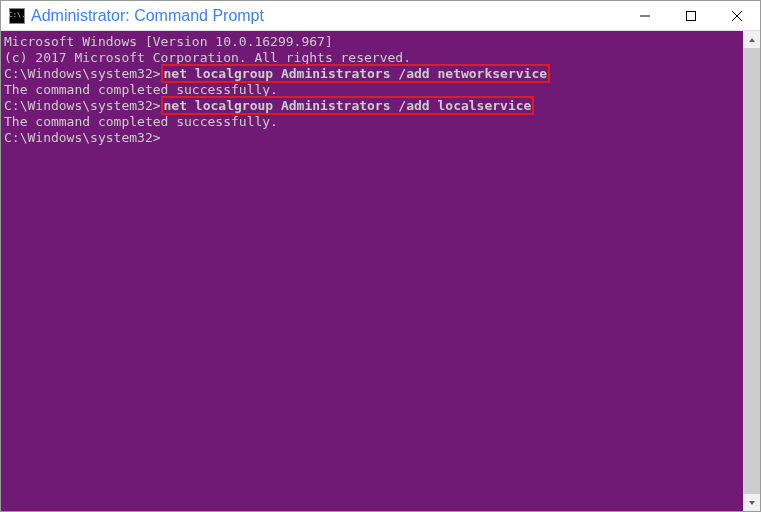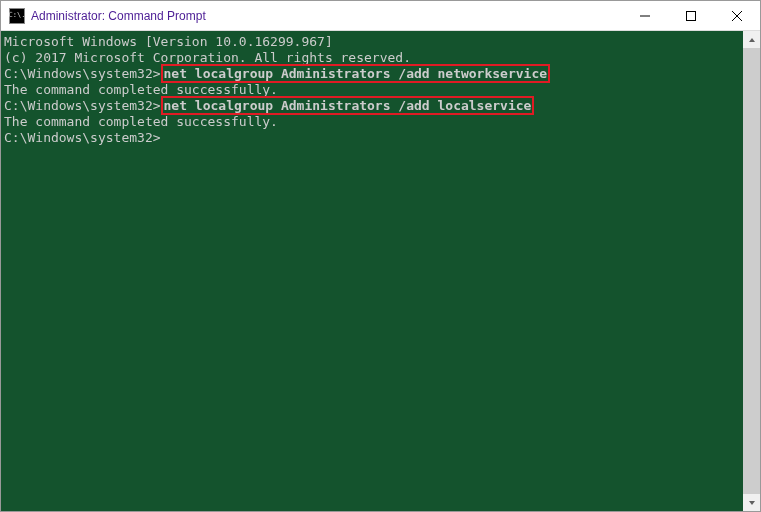--- a/index.html
+++ b/index.html
@@ -34,22 +34,22 @@
       align-items: center;
       justify-content: center;
     }
     .titlebar-icon-text {
       color: #ccc;
       font-size: 7px;
       font-family: monospace;
       line-height: 1;
     }
     .titlebar-title {
-      font-size: 12px;
-      color: #4c1d95;
+      font-size: 16px;
+      color: #3b82f6;
       flex: 1;
     }
     .window-controls {
       display: flex;
       height: 100%;
     }
     .window-btn {
       width: 46px;
       height: 100%;
       display: flex;
@@ -61,21 +61,21 @@
       width: 10px;
       height: 10px;
     }
     .terminal-wrap {
       display: flex;
       height: calc(100% - 30px);
       background: #000;
     }
     .terminal {
       flex: 1;
-      background: #14532d;
+      background: #701a75;
       color: #ccc;
       font-family: Consolas, "Lucida Console", monospace;
       font-size: 13px;
       line-height: 16px;
       padding: 3px 0 0 3px;
       white-space: pre;
       overflow: hidden;
     }
     .terminal-line {
       display: block;

